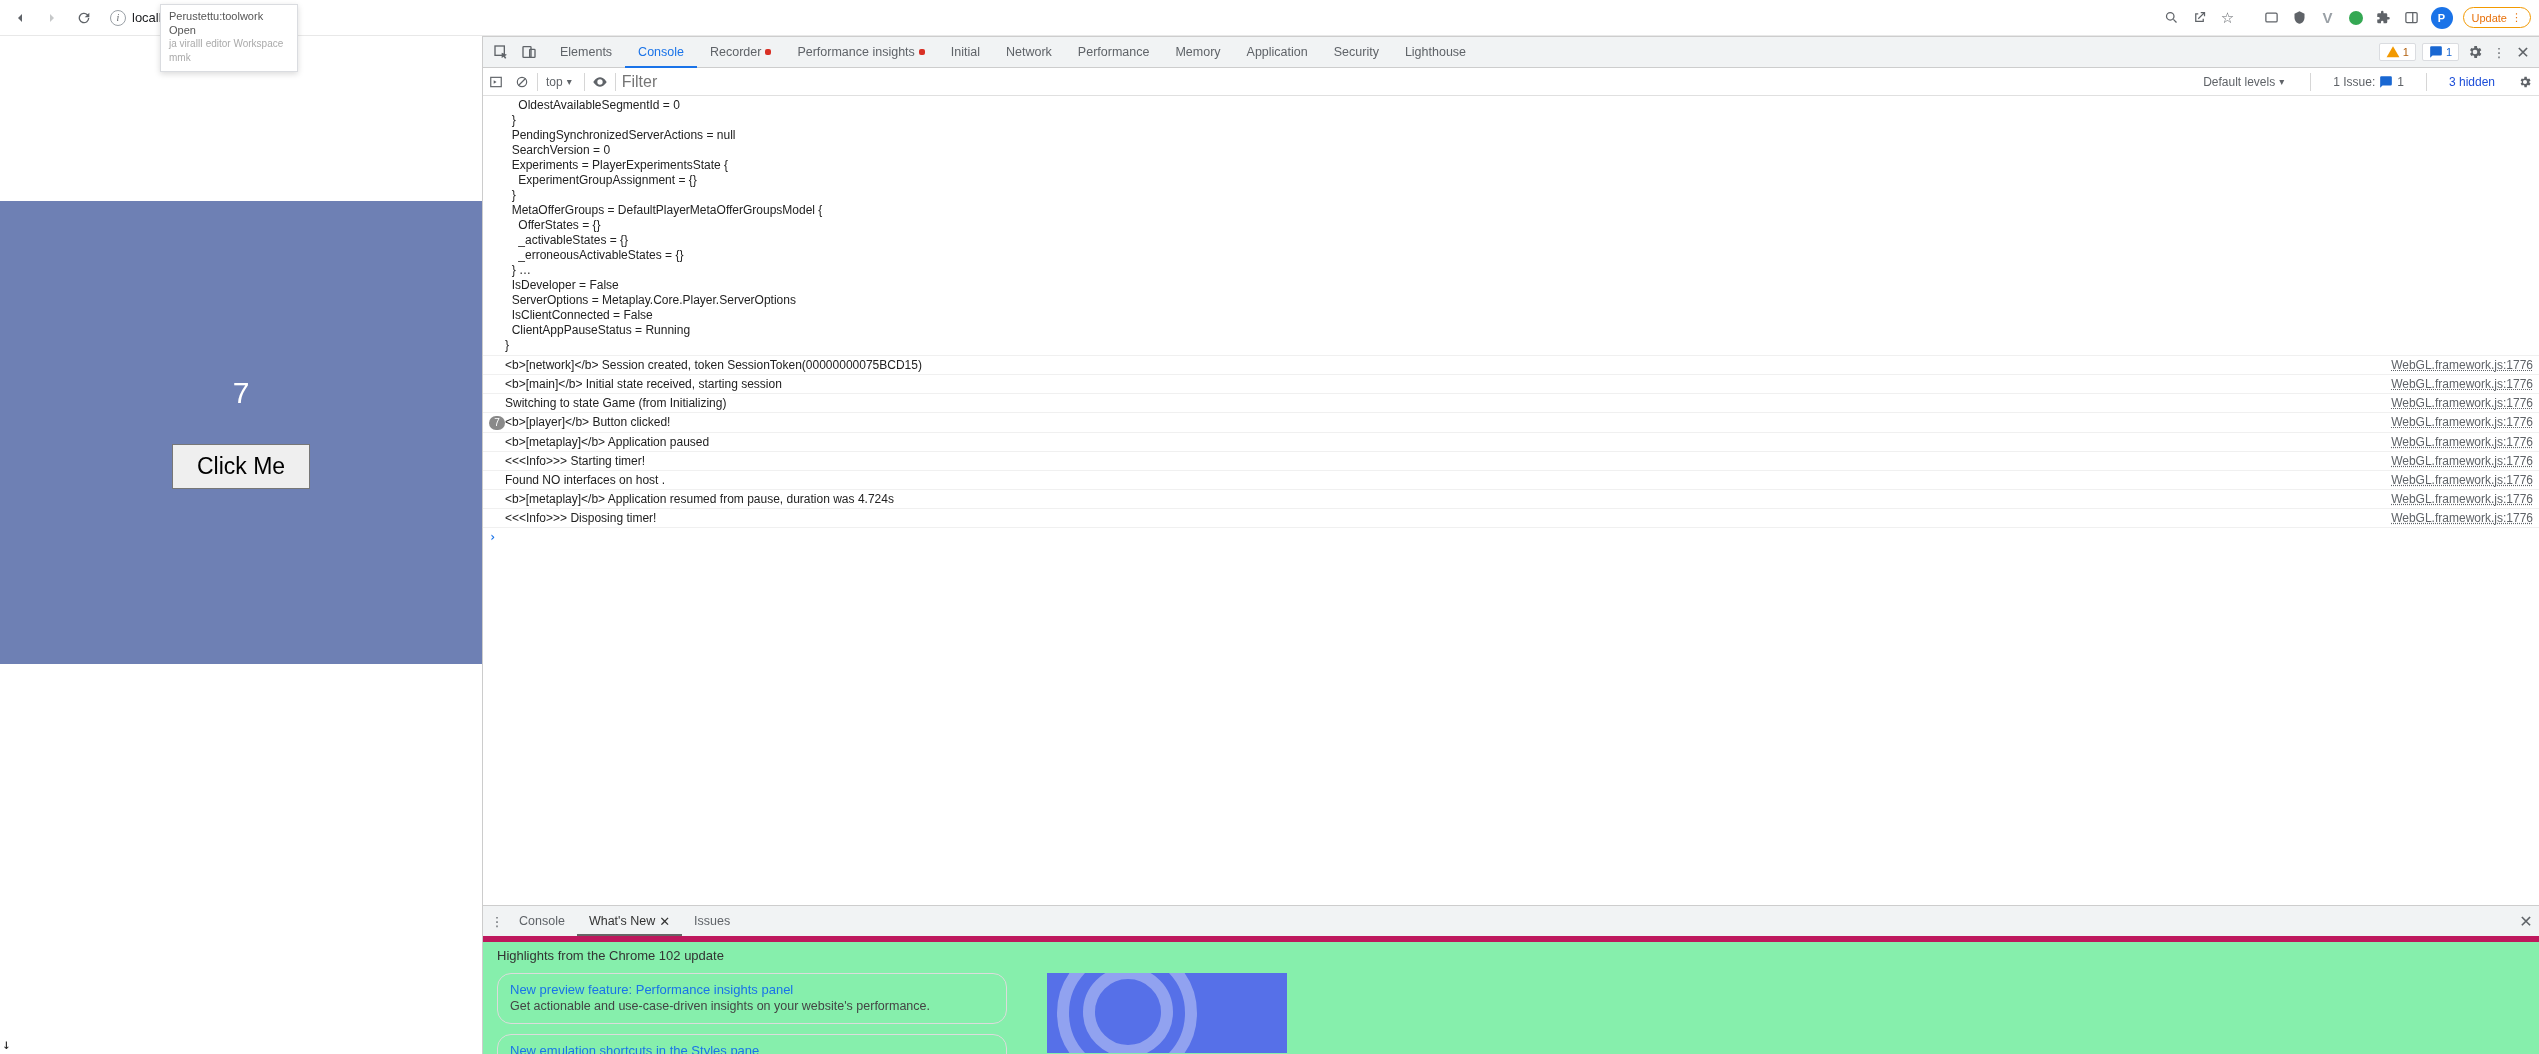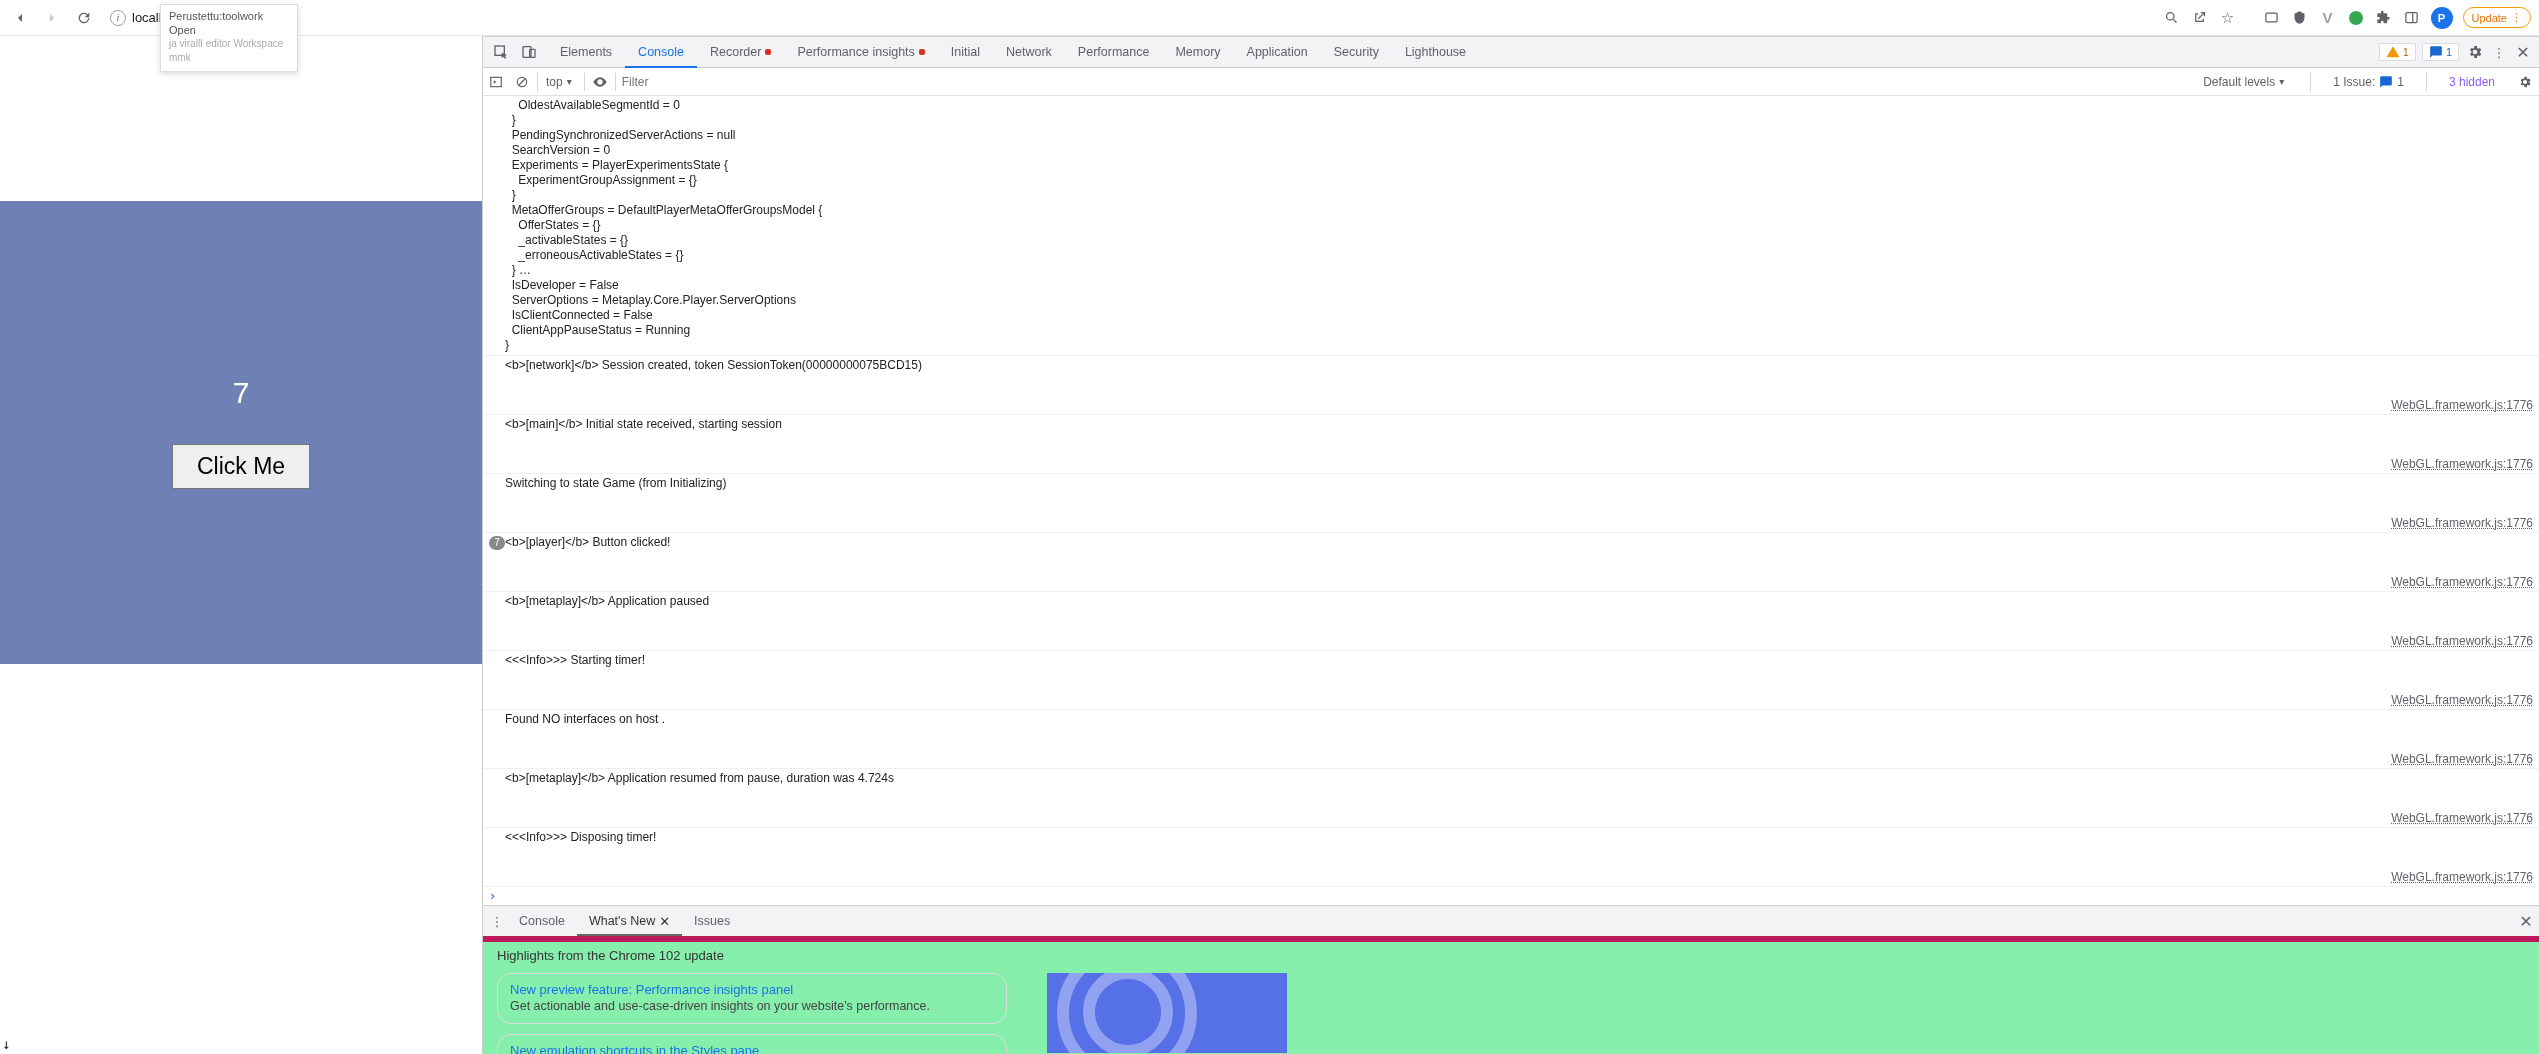--- a/index.html
+++ b/index.html
@@ -61,36 +61,36 @@
 .dt-close { width: 20px; text-align: center; cursor: pointer; font-size: 16px; }
 
 .dt-filterbar { height: 28px; display: flex; align-items: center; border-bottom: 1px solid #e0e0e0; font-size: 12px; color: #5f6368; }
 .fb-btn { width: 26px; height: 26px; display: flex; align-items: center; justify-content: center; cursor: pointer; }
 .fb-btn svg { fill: #5f6368; }
 .fb-sep { width: 1px; height: 18px; background: #d6d6d6; margin: 0 2px; }
 .fb-ctx { padding: 0 10px 0 6px; cursor: pointer; display: flex; align-items: center; gap: 4px; }
 .fb-ctx::after { content:"▾"; font-size: 10px; }
 .fb-eye { width: 26px; display: flex; align-items: center; justify-content: center; }
 .fb-filter { flex: 1; }
-.fb-filter input { width: 100%; height: 20px; border: none; outline: none; font-size: 12px; padding-left: 4px; background: transparent; }
+.fb-filter input { width: 100%; height: 20px; border: none; outline: none; font-size: 16px; padding-left: 4px; background: transparent; }
 .fb-right { display: flex; align-items: center; gap: 20px; padding-right: 4px; }
 .fb-select { padding: 0 4px; cursor: pointer; display: flex; align-items: center; gap: 4px; }
 .fb-select::after { content:"▾"; font-size: 10px; }
 .fb-issue { display: flex; align-items: center; gap: 4px; }
-.fb-hidden { color: #8b5cf6; }
+.fb-hidden { color: #1d4ed8; }
 .fb-gear { width: 20px; display: flex; align-items: center; justify-content: center; }
 
 .console-body { flex: 1; overflow: hidden; font-family: Menlo, Consolas, monospace; font-size: 12px; color: #222; background: #fff; display: flex; flex-direction: column; }
 .console-scroll { flex: 1; overflow: auto; }
 .obj-block { white-space: pre; padding: 2px 0 2px 22px; line-height: 15px; border-bottom: 1px solid #f0f0f0; }
 .log-row { display: flex; border-bottom: 1px solid #f0f0f0; padding: 2px 6px 2px 6px; align-items: flex-start; }
 .log-gutter { width: 16px; flex: none; display: flex; justify-content: center; padding-top: 1px; }
 .log-count { background: #898989; color: #fff; border-radius: 8px; font-size: 10px; padding: 0 5px; line-height: 14px; }
 .log-msg { flex: 1; white-space: pre; padding-left: 0; }
-.log-src { color: #5f6368; text-decoration: underline dotted; cursor: pointer; padding-left: 8px; margin-top: 40px; }
+.log-src { color: #5f6368; text-decoration: underline dotted; cursor: pointer; padding-left: 8px; }
 .console-prompt { display: flex; padding: 2px 6px; color: #1a73e8; font-family: Menlo, Consolas, monospace; }
 .console-prompt::before { content: "›"; margin-right: 6px; font-weight: bold; }
 
 
 .drawer { height: 149px; display: flex; flex-direction: column; border-top: 1px solid #cdcdcd; background: #f1f3f4; }
 .drawer-tabs { height: 30px; display: flex; align-items: center; font-size: 12.5px; color: #5f6368; padding-left: 4px; }
 .drawer-more { width: 20px; text-align: center; cursor: pointer; }
 .drawer-tab { padding: 0 12px; height: 100%; display: flex; align-items: center; cursor: pointer; position: relative; gap: 4px; }
 .drawer-tab.active { color: #333; }
 .drawer-tab.active::after { content: ""; position: absolute; left: 0; right: 0; bottom: 0; height: 2px; background: #666; }

